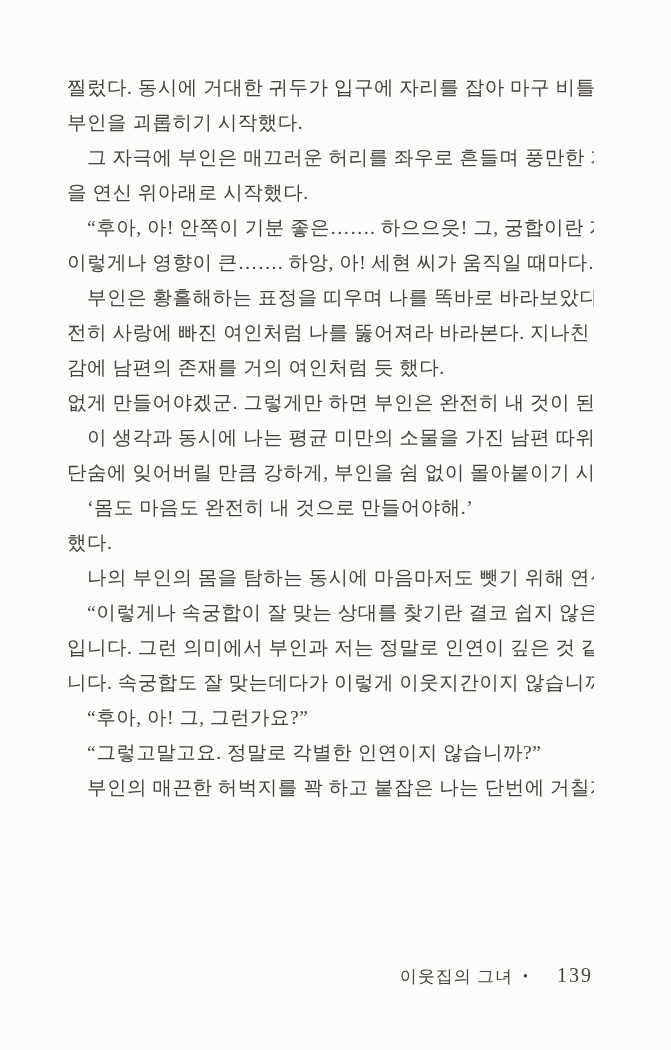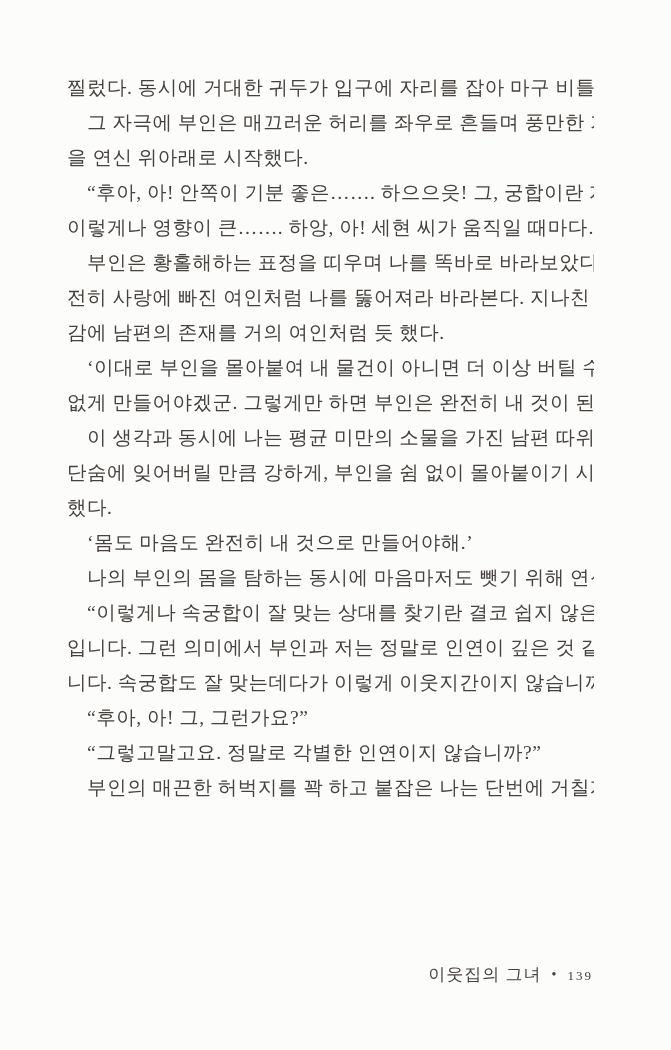--- a/index.html
+++ b/index.html
@@ -50,44 +50,45 @@
     color: #45413e;
     white-space: nowrap;
   }
   .footer .dot {
     display: inline-block;
     margin: 0 10px;
     font-size: 14px;
     vertical-align: 1px;
   }
   .footer .page-num {
-    font-size: 13px;
+    font-size: 20px;
     letter-spacing: 2px;
+    margin-left: 18px;
   }
 </style>
 </head>
 <body>
 
 <div class="page">
 
   <div class="text-block">
       <div class="line">찔렀다.  동시에  거대한  귀두가  입구에  자리를  잡아  마구  비틀며</div>
+      <div class="line last">부인을  괴롭히기  시작했다.</div>
       <div class="line indent">그  자극에  부인은  매끄러운  허리를  좌우로  흔들며  풍만한  가슴</div>
       <div class="line last">을  연신  위아래로  시작했다.</div>
       <div class="line indent">“후아,  아!  안쪽이  기분  좋은…….  하으으읏!  그,  궁합이란  게</div>
       <div class="line">이렇게나  영향이  큰…….  하앙,  아!  세현  씨가  움직일  때마다…….</div>
       <div class="line indent">부인은  황홀해하는  표정을  띠우며  나를  똑바로  바라보았다.  완</div>
       <div class="line">전히  사랑에  빠진  여인처럼  나를  뚫어져라  바라본다.  지나친  쾌</div>
       <div class="line last">감에  남편의  존재를  거의  여인처럼  듯  했다.</div>
-      <div class="line indent">‘이대로  부인을  몰아붙여  내  물건이  아니면  더  이상  버틸  수</div>
       <div class="line last">없게  만들어야겠군.  그렇게만  하면  부인은  완전히  내  것이  된다.’</div>
       <div class="line indent">이  생각과  동시에  나는  평균  미만의  소물을  가진  남편  따위는</div>
       <div class="line">단숨에  잊어버릴  만큼  강하게,  부인을  쉼  없이  몰아붙이기  시작</div>
+      <div class="line indent last">‘몸도  마음도  완전히  내  것으로  만들어야해.’</div>
       <div class="line last">했다.</div>
-      <div class="line indent last">‘몸도  마음도  완전히  내  것으로  만들어야해.’</div>
       <div class="line indent">나의  부인의  몸을  탐하는  동시에  마음마저도  뺏기  위해  연신</div>
       <div class="line indent">“이렇게나  속궁합이  잘  맞는  상대를  찾기란  결코  쉽지  않은  일</div>
       <div class="line">입니다.  그런  의미에서  부인과  저는  정말로  인연이  깊은  것  같습</div>
       <div class="line last">니다.  속궁합도  잘  맞는데다가  이렇게  이웃지간이지  않습니까?”</div>
       <div class="line indent last">“후아,  아!  그,  그런가요?”</div>
       <div class="line indent last">“그렇고말고요.  정말로  각별한  인연이지  않습니까?”</div>
       <div class="line indent">부인의  매끈한  허벅지를  꽉  하고  붙잡은  나는  단번에  거칠게</div>
     </div>
 
   <div class="footer">

